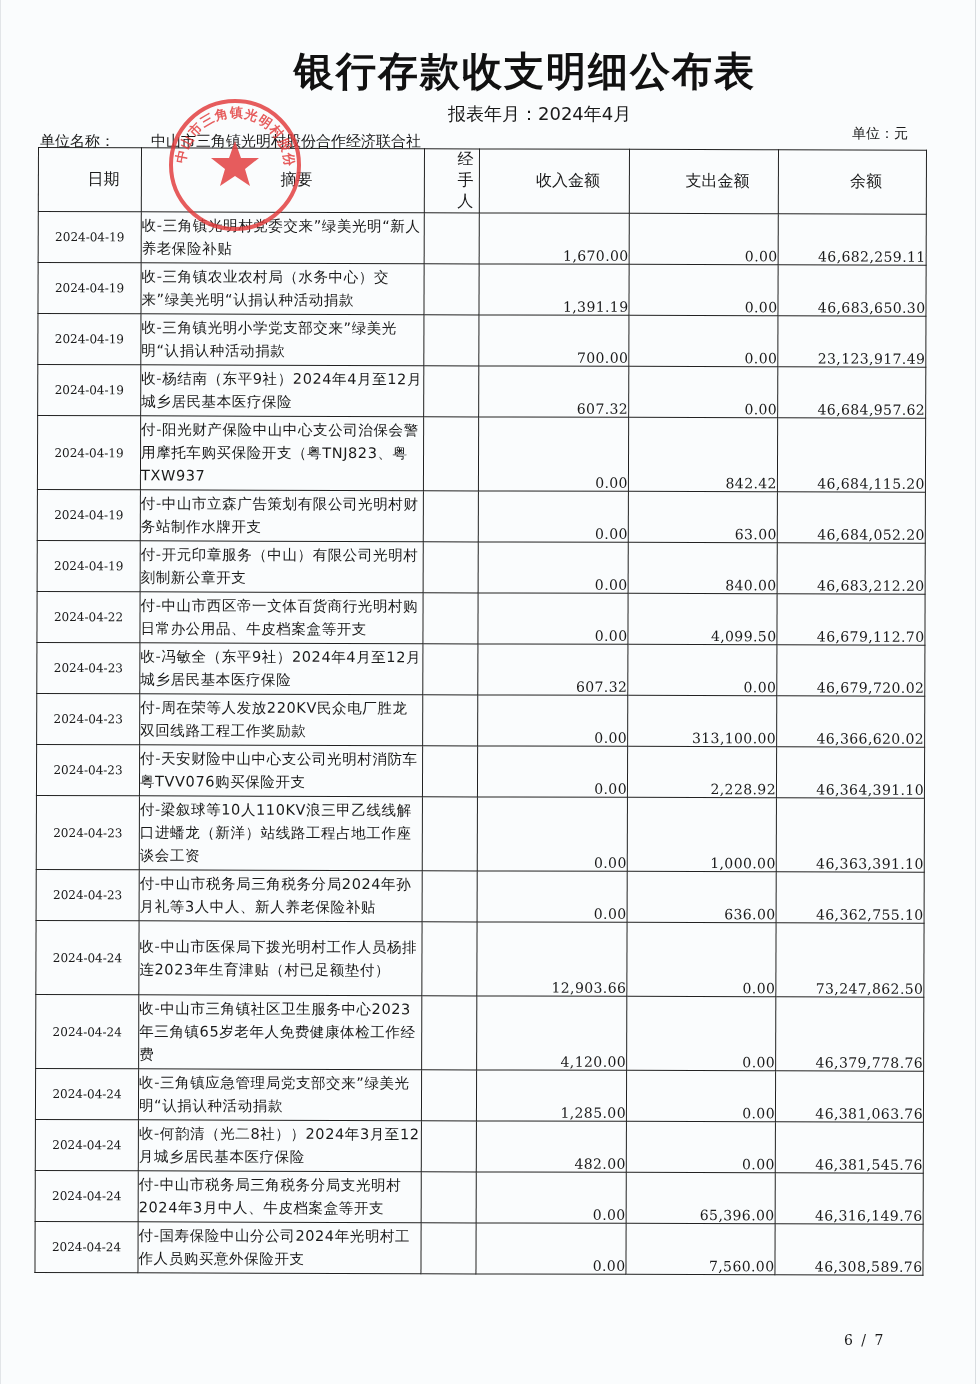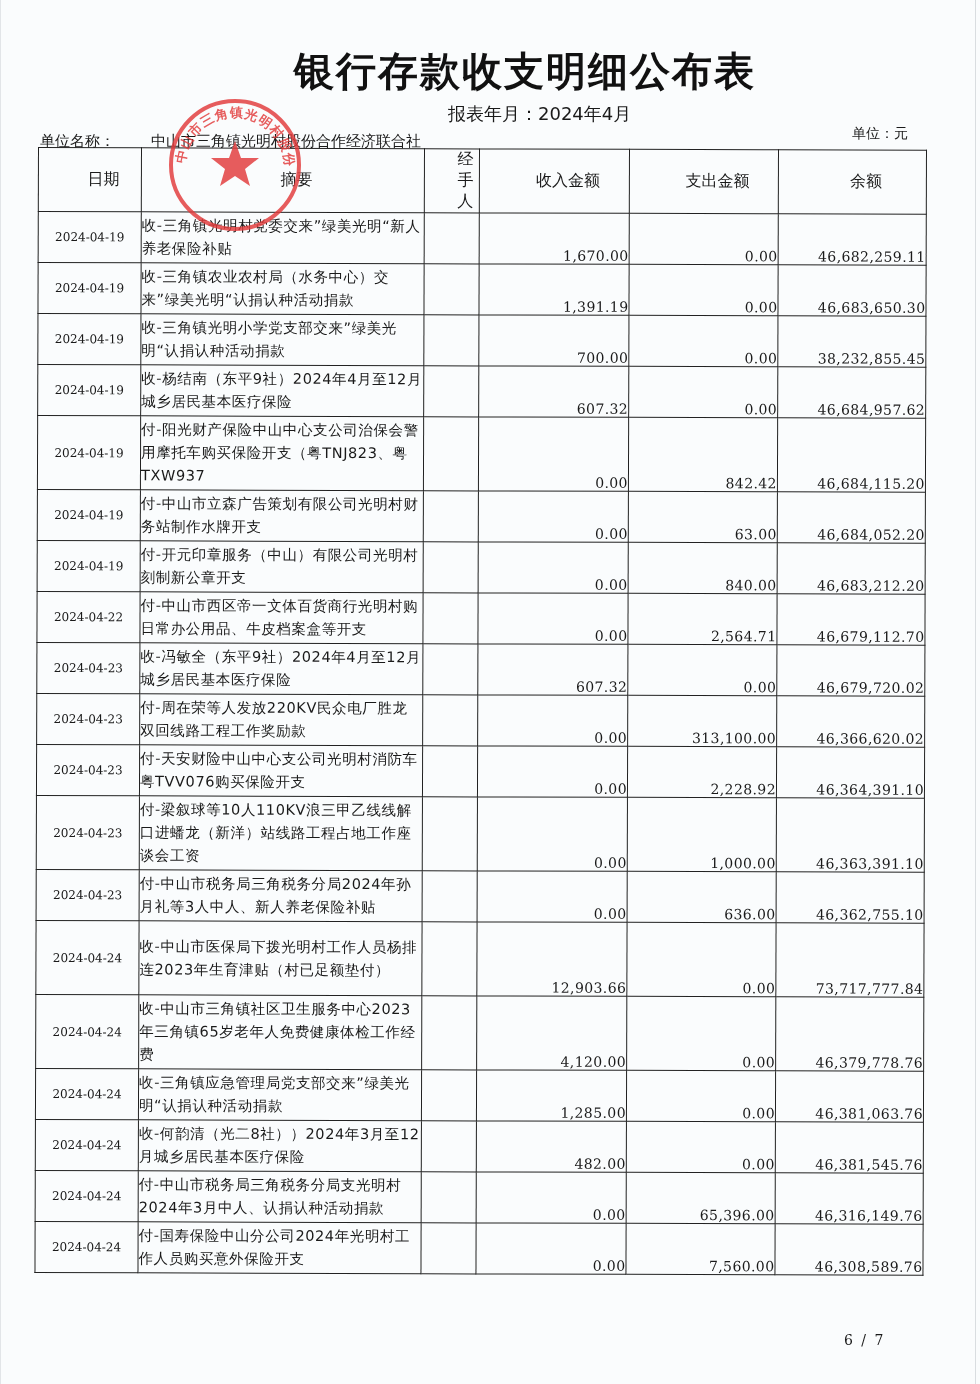--- a/index.html
+++ b/index.html
@@ -172,21 +172,21 @@
         <td class="num">1,391.19</td>
         <td class="num">0.00</td>
         <td class="num">46,683,650.30</td>
       </tr>
       <tr style="height: 51px;">
         <td class="date">2024-04-19</td>
         <td class="summary">收-三角镇光明小学党支部交来”绿美光明“认捐认种活动捐款</td>
         <td class="handler"></td>
         <td class="num">700.00</td>
         <td class="num">0.00</td>
-        <td class="num">38,232,855.45</td>
+        <td class="num">23,123,917.49</td>
       </tr>
       <tr style="height: 51px;">
         <td class="date">2024-04-19</td>
         <td class="summary">收-杨结南（东平9社）2024年4月至12月城乡居民基本医疗保险</td>
         <td class="handler"></td>
         <td class="num">607.32</td>
         <td class="num">0.00</td>
         <td class="num">46,684,957.62</td>
       </tr>
       <tr style="height: 74px;">
@@ -211,21 +211,21 @@
         <td class="handler"></td>
         <td class="num">0.00</td>
         <td class="num">840.00</td>
         <td class="num">46,683,212.20</td>
       </tr>
       <tr style="height: 51px;">
         <td class="date">2024-04-22</td>
         <td class="summary">付-中山市西区帝一文体百货商行光明村购日常办公用品、牛皮档案盒等开支</td>
         <td class="handler"></td>
         <td class="num">0.00</td>
-        <td class="num">2,564.71</td>
+        <td class="num">4,099.50</td>
         <td class="num">46,679,112.70</td>
       </tr>
       <tr style="height: 51px;">
         <td class="date">2024-04-23</td>
         <td class="summary">收-冯敏全（东平9社）2024年4月至12月城乡居民基本医疗保险</td>
         <td class="handler"></td>
         <td class="num">607.32</td>
         <td class="num">0.00</td>
         <td class="num">46,679,720.02</td>
       </tr>
@@ -260,21 +260,21 @@
         <td class="num">0.00</td>
         <td class="num">636.00</td>
         <td class="num">46,362,755.10</td>
       </tr>
       <tr style="height: 74px;">
         <td class="date">2024-04-24</td>
         <td class="summary">收-中山市医保局下拨光明村工作人员杨排连2023年生育津贴（村已足额垫付）</td>
         <td class="handler"></td>
         <td class="num">12,903.66</td>
         <td class="num">0.00</td>
-        <td class="num">73,717,777.84</td>
+        <td class="num">73,247,862.50</td>
       </tr>
       <tr style="height: 74px;">
         <td class="date">2024-04-24</td>
         <td class="summary">收-中山市三角镇社区卫生服务中心2023年三角镇65岁老年人免费健康体检工作经费</td>
         <td class="handler"></td>
         <td class="num">4,120.00</td>
         <td class="num">0.00</td>
         <td class="num">46,379,778.76</td>
       </tr>
       <tr style="height: 51px;">
@@ -288,21 +288,21 @@
       <tr style="height: 51px;">
         <td class="date">2024-04-24</td>
         <td class="summary">收-何韵清（光二8社））2024年3月至12月城乡居民基本医疗保险</td>
         <td class="handler"></td>
         <td class="num">482.00</td>
         <td class="num">0.00</td>
         <td class="num">46,381,545.76</td>
       </tr>
       <tr style="height: 51px;">
         <td class="date">2024-04-24</td>
-        <td class="summary">付-中山市税务局三角税务分局支光明村2024年3月中人、认捐认种活动捐款</td>
+        <td class="summary">付-中山市税务局三角税务分局支光明村2024年3月中人、牛皮档案盒等开支</td>
         <td class="handler"></td>
         <td class="num">0.00</td>
         <td class="num">65,396.00</td>
         <td class="num">46,316,149.76</td>
       </tr>
       <tr style="height: 51px;">
         <td class="date">2024-04-24</td>
         <td class="summary">付-国寿保险中山分公司2024年光明村工作人员购买意外保险开支</td>
         <td class="handler"></td>
         <td class="num">0.00</td>

